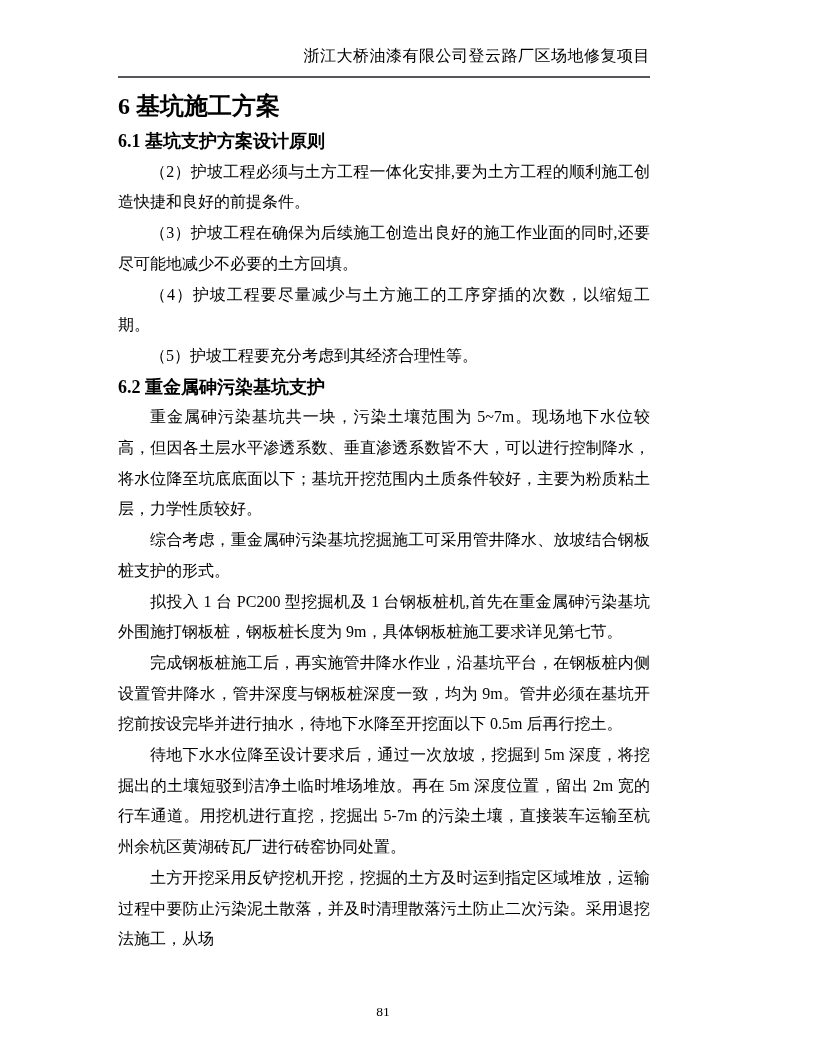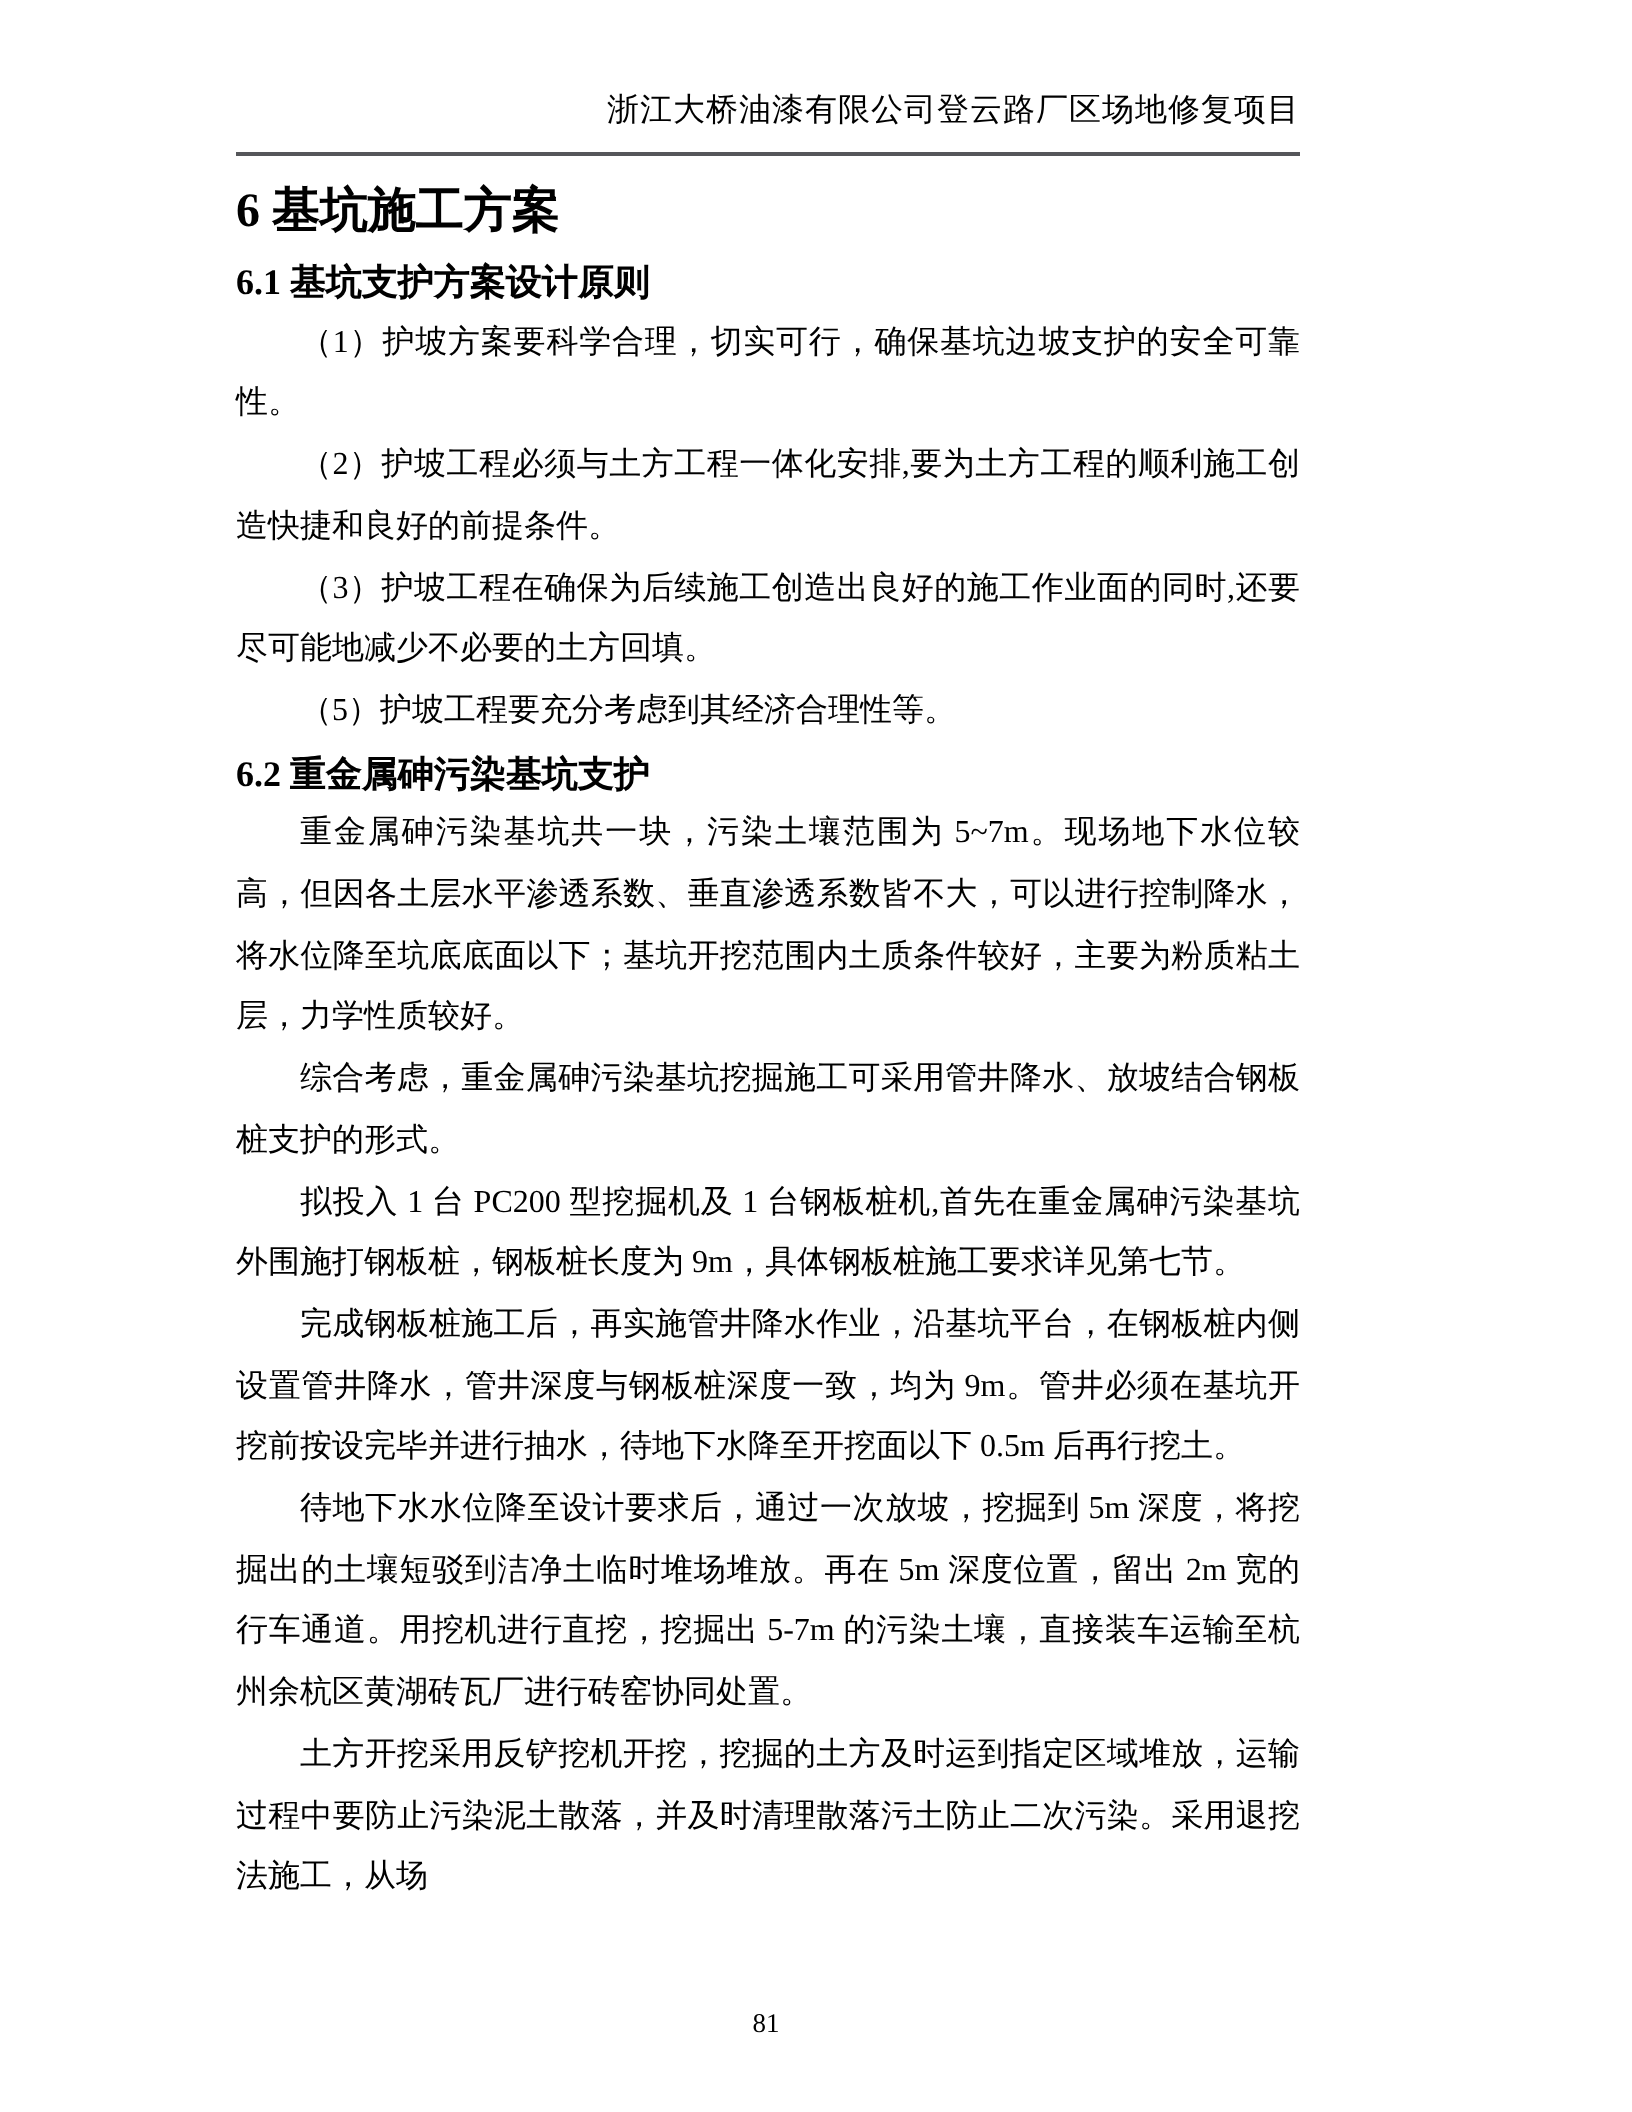--- a/index.html
+++ b/index.html
@@ -74,23 +74,23 @@
   <div class="header">
     <div class="header-text">浙江大桥油漆有限公司登云路厂区场地修复项目</div>
   </div>
 
   <div class="content">
 
     <h1 class="chapter-title">6 基坑施工方案</h1>
 
     <h2 class="section-heading first">6.1 基坑支护方案设计原则</h2>
 
-    <p class="para">（1）护坡方案要科学合理，切实可行，确保基坑边坡支护的安全可靠性。</p>
     <p class="para">（2）护坡工程必须与土方工程一体化安排,要为土方工程的顺利施工创造快捷和良好的前提条件。</p>
     <p class="para">（3）护坡工程在确保为后续施工创造出良好的施工作业面的同时,还要尽可能地减少不必要的土方回填。</p>
+    <p class="para">（4）护坡工程要尽量减少与土方施工的工序穿插的次数，以缩短工期。</p>
     <p class="para">（5）护坡工程要充分考虑到其经济合理性等。</p>
 
     <h2 class="section-heading">6.2 重金属砷污染基坑支护</h2>
 
     <p class="para">重金属砷污染基坑共一块，污染土壤范围为 5~7m。现场地下水位较高，但因各土层水平渗透系数、垂直渗透系数皆不大，可以进行控制降水，将水位降至坑底底面以下；基坑开挖范围内土质条件较好，主要为粉质粘土层，力学性质较好。</p>
 
     <p class="para"><span>综合考虑，重金属砷污染基坑挖掘施工可采用</span><span class="bold-run">管井降水、放坡结合钢板桩支护</span><span>的形式。</span></p>
 
     <p class="para">拟投入 1 台 PC200 型挖掘机及 1 台钢板桩机,首先在重金属砷污染基坑外围施打钢板桩，钢板桩长度为 9m，具体钢板桩施工要求详见第七节。</p>
     <p class="para">完成钢板桩施工后，再实施管井降水作业，沿基坑平台，在钢板桩内侧设置管井降水，管井深度与钢板桩深度一致，均为 9m。管井必须在基坑开挖前按设完毕并进行抽水，待地下水降至开挖面以下 0.5m 后再行挖土。</p>

